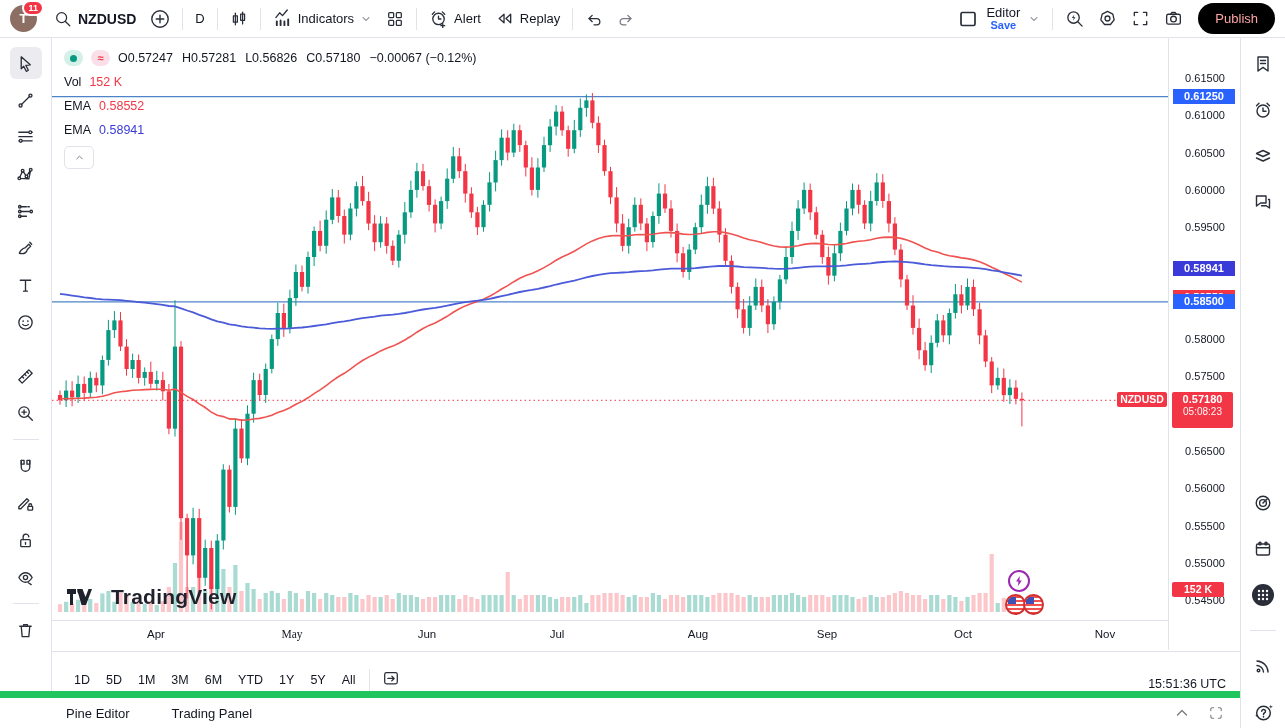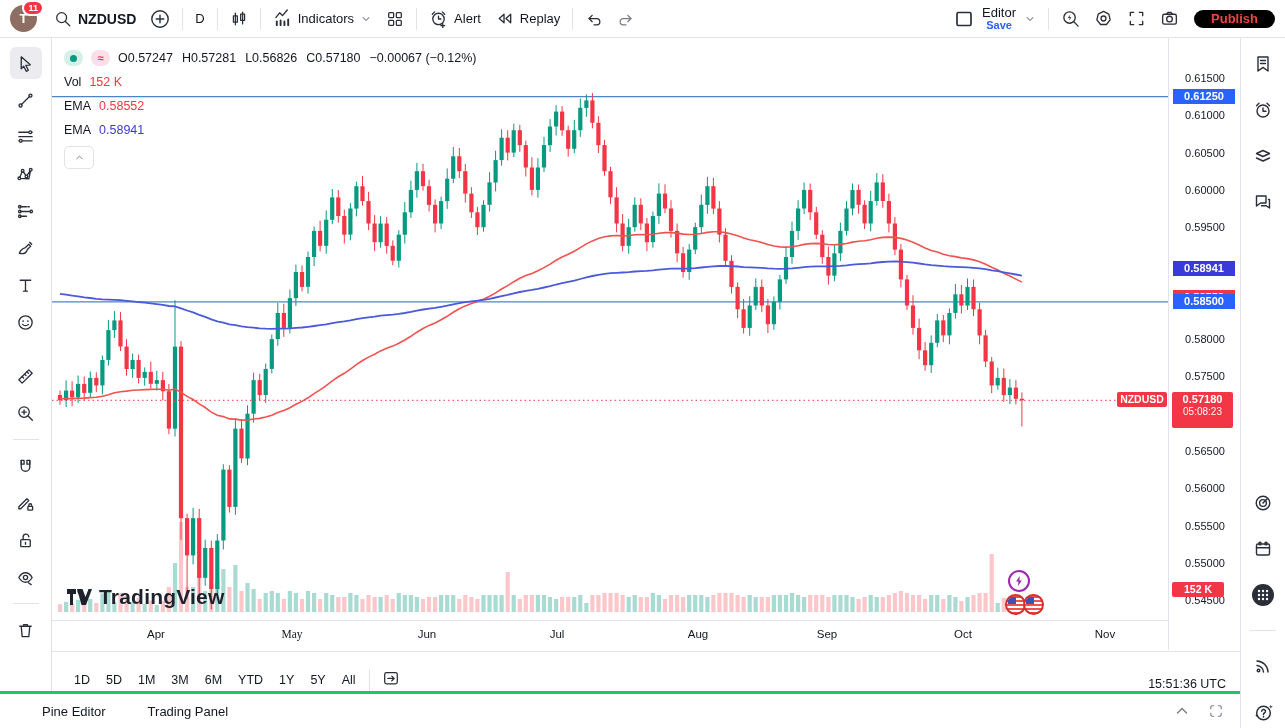--- a/index.html
+++ b/index.html
@@ -14,22 +14,22 @@
   .vsep{width:1px;height:22px;background:#e0e3eb;margin:0 5px;flex:0 0 auto;}
   .avatar{position:relative;width:27px;height:27px;border-radius:50%;background:#8d6e63;color:#fff;
           display:flex;align-items:center;justify-content:center;font-weight:700;font-size:13px;margin-right:10px;}
   .avatar .badge{position:absolute;top:-5px;right:-7px;background:#f23645;color:#fff;font-size:9px;font-weight:700;
           border:2px solid #fff;border-radius:9px;padding:1px 4px;line-height:10px;}
   .sym{font-weight:700;font-size:14px;}
   .tb-right{margin-left:auto;display:flex;align-items:center;}
   .unnamed{display:flex;flex-direction:column;align-items:center;line-height:13px;margin:0 2px;}
   .unnamed .nm{font-size:13px;}
   .unnamed .sv{font-size:11px;color:#2962ff;font-weight:700;}
-  .publish{background:#000;color:#ef4444;border-radius:17px;height:18px;display:flex;align-items:center;
-           padding:0 17px;font-weight:700;margin-left:8px;cursor:pointer;}
+  .publish{background:#000;color:#fca5a5;border-radius:17px;height:31px;display:flex;align-items:center;
+           padding:0 17px;font-weight:400;margin-left:8px;cursor:pointer;}
   
   .lrail{position:absolute;left:0;top:38px;width:52px;height:653px;border-right:1px solid #e0e3eb;background:#fff;
          display:flex;flex-direction:column;align-items:center;padding-top:9px;gap:5px;box-sizing:border-box;z-index:20;}
   .lt{width:32px;height:32px;border-radius:6px;display:flex;align-items:center;justify-content:center;cursor:pointer;flex:0 0 auto;}
   .lt.sel{background:#ececf0;}
   .rail-div{width:26px;height:1px;background:#e0e3eb;margin:5px 0;flex:0 0 auto;}
   .rail-gap{height:12px;flex:0 0 auto;}
   
   .rrail{position:absolute;right:0;top:38px;width:45px;height:690px;border-left:1px solid #e0e3eb;background:#fff;
          display:flex;flex-direction:column;align-items:center;padding-top:10px;gap:14px;box-sizing:border-box;z-index:20;}
@@ -43,21 +43,21 @@
   .pill.g{background:#d5f0e8;}
   .pill.g i{width:7px;height:7px;border-radius:50%;background:#089981;}
   .pill.p{background:#fbdfe8;color:#f23645;font-weight:700;font-size:11px;font-style:normal;}
   .ohlc{display:flex;gap:9px;font-size:12.5px;color:#131722;}
   .lg-label{font-size:12.5px;}
   .lg-red{color:#f23645;font-size:12.5px;}
   .lg-blue{color:#3a3ad9;font-size:12.5px;}
   .collapse-btn{width:28px;height:21px;border:1px solid #e0e3eb;border-radius:5px;background:#fff;
         display:flex;align-items:center;justify-content:center;color:#787b86;font-size:11px;cursor:pointer;margin-top:4px;}
   
-  .watermark{position:absolute;left:66px;top:585px;display:flex;align-items:center;gap:7px;z-index:6;color:#1e222d;}
+  .watermark{position:absolute;left:66px;top:585px;display:flex;align-items:center;gap:19px;z-index:6;color:#1e222d;}
   .watermark .wm-text{font-size:21px;font-weight:700;letter-spacing:.2px;}
   
   .paxis{position:absolute;left:1168px;top:38px;width:72px;height:612px;border-left:1px solid #e0e3eb;background:#fff;z-index:8;}
   .plabel{position:absolute;left:0;width:100%;text-align:center;font-size:11px;color:#131722;line-height:14px;}
   .pbadge{position:absolute;left:4px;width:62px;height:15px;border-radius:0;color:#fff;font-size:11px;
           font-weight:700;line-height:15px;text-align:center;}
   .sym-tag{position:absolute;left:1117px;top:392px;width:50px;height:15px;background:#f23645;color:#fff;
           font-size:10.5px;font-weight:700;text-align:center;line-height:15px;border-radius:2px;z-index:9;}
   .price-box{position:absolute;left:1172px;top:392px;width:61px;height:36px;background:#f23645;color:#fff;
           border-radius:2px;text-align:center;z-index:9;}
@@ -68,22 +68,22 @@
   
   .taxis{position:absolute;left:52px;top:620px;width:1116px;height:31px;border-top:1px solid #e0e3eb;background:#fff;z-index:7;}
   .mlabel{position:absolute;top:7px;font-size:11.5px;color:#131722;transform:translateX(-50%);}
   .ax-gear{position:absolute;left:1140px;top:6px;cursor:pointer;}
   
   .range-row{position:absolute;left:52px;top:651px;width:1188px;height:40px;border-top:1px solid #e0e3eb;
           display:flex;align-items:flex-end;padding:0 14px;box-sizing:border-box;background:#fff;z-index:7;}
   .rf{padding:4px 8px;border-radius:5px;cursor:pointer;font-size:12.5px;color:#131722;}
   .clock{margin-left:auto;font-size:12.5px;color:#131722;cursor:pointer;}
   
-  .bottom-row{position:absolute;left:0;top:691px;width:1240px;height:37px;border-top:3px solid #22c55e;
-          display:flex;align-items:center;padding-left:42px;box-sizing:border-box;background:#fff;z-index:25;}
+  .bottom-row{position:absolute;left:0;top:691px;width:1240px;height:37px;border-top:7px solid #22c55e;
+          display:flex;align-items:center;padding-left:66px;box-sizing:border-box;background:#fff;z-index:25;}
   .btab{font-size:13px;color:#131722;cursor:pointer;margin-right:42px;}
   .b-icons{margin-left:auto;display:flex;align-items:center;gap:18px;margin-right:16px;}
   
   .ev-bolt{position:absolute;left:1008px;top:570px;width:22px;height:22px;border:2px solid #9c27b0;border-radius:50%;
           background:#fff;box-sizing:border-box;display:flex;align-items:center;justify-content:center;z-index:6;}
   .ev-flag{position:absolute;width:21px;height:21px;border:2px solid #d32f2f;border-radius:50%;box-sizing:border-box;
           background:repeating-linear-gradient(180deg,#ef5350 0 2px,#fff 2px 4px);overflow:hidden;z-index:6;}
   .ev-flag::after{content:"";position:absolute;left:1px;top:1px;width:8px;height:7px;background:#3f51b5;border-radius:2px 0 0 0;}
 </style>
 </head>

